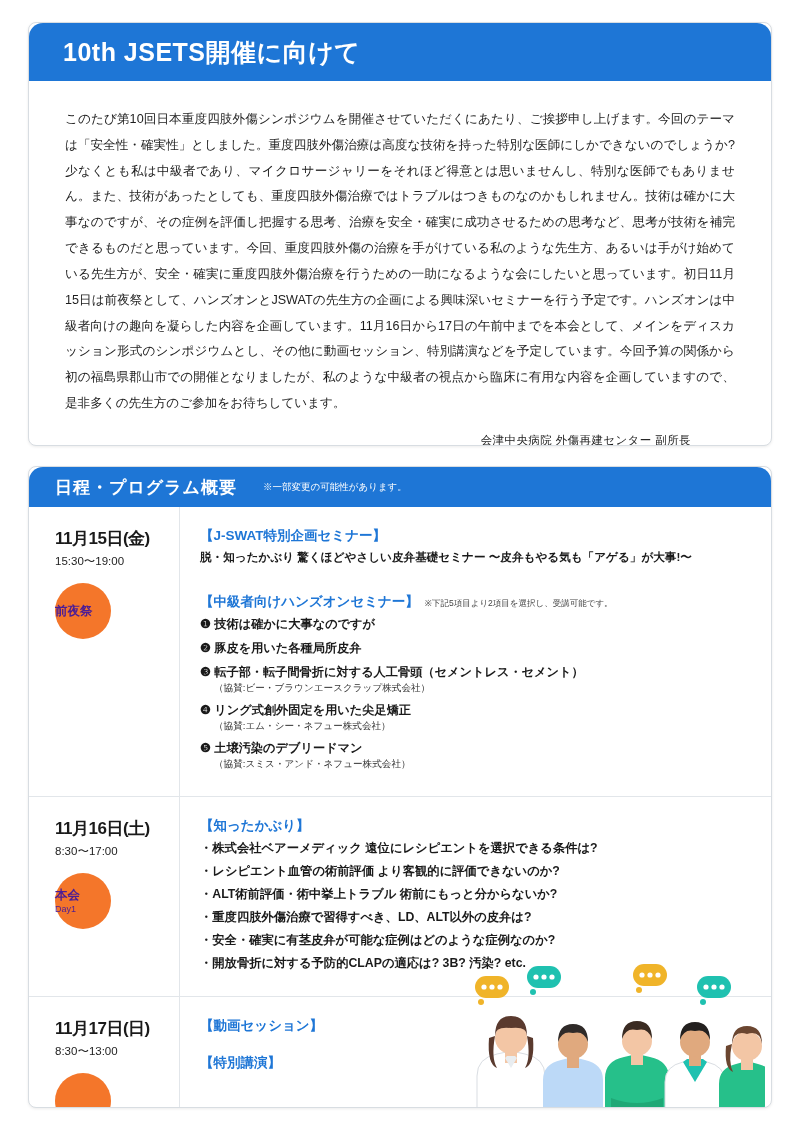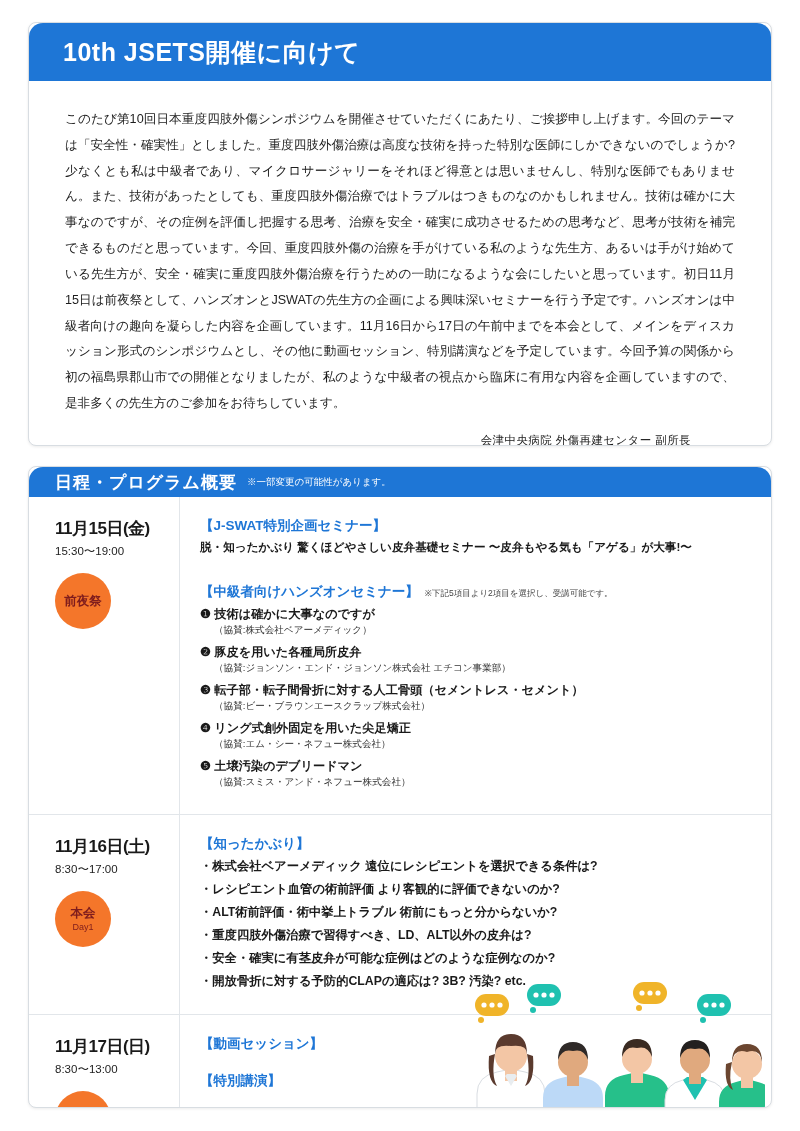--- a/index.html
+++ b/index.html
@@ -71,25 +71,26 @@
   }
 
   
   .schedule-card {
     margin-top: 20px;
     height: 640px;
   }
   .schedule-header {
     background: #1e76d6;
     color: #ffffff;
-    height: 30px;
+    height: 40px;
     display: flex;
     align-items: center;
     padding: 0 26px;
     border-radius: 14px 14px 0 0;
+    gap: 16px;
   }
   .schedule-header .title {
     font-size: 17px;
     font-weight: bold;
     letter-spacing: 1px;
   }
   .schedule-header .note {
     font-size: 9.5px;
     margin-left: 10px;
     font-weight: normal;
@@ -123,24 +124,24 @@
     font-size: 11.5px;
     margin-top: 4px;
     color: #1d1d1d;
   }
   .badge {
     margin-top: 14px;
     width: 56px;
     height: 56px;
     border-radius: 50%;
     background: #f4762a;
-    color: #7f1d1d;
+    color: #4c1d95;
     display: flex;
     flex-direction: column;
-    align-items: center;
+    align-items: flex-start;
     justify-content: center;
     font-size: 12.5px;
     font-weight: bold;
     line-height: 1.2;
   }
   .badge .sub {
     font-size: 9px;
     font-weight: normal;
     margin-top: 1px;
   }
@@ -239,25 +240,23 @@
         </div>
         <div class="day-right">
           <div class="sec-title">【J-SWAT特別企画セミナー】</div>
           <div class="sec-sub">脱・知ったかぶり 驚くほどやさしい皮弁基礎セミナー 〜皮弁もやる気も「アゲる」が大事!〜</div>
           <div class="gap"></div>
           <div class="sec-title">
             <span>【中級者向けハンズオンセミナー】</span><span class="smallnote">※下記5項目より2項目を選択し、受講可能です。</span>
           </div>
           <div class="item">
             <div class="item-main">❶ 技術は確かに大事なのですが</div>
-            <div class="item-sponsor">（協賛:株式会社ベアーメディック）</div>
           </div>
           <div class="item">
             <div class="item-main">❷ 豚皮を用いた各種局所皮弁</div>
-            <div class="item-sponsor">（協賛:ジョンソン・エンド・ジョンソン株式会社 エチコン事業部）</div>
           </div>
           <div class="item">
             <div class="item-main">❸ 転子部・転子間骨折に対する人工骨頭（セメントレス・セメント）</div>
             <div class="item-sponsor">（協賛:ビー・ブラウンエースクラップ株式会社）</div>
           </div>
           <div class="item">
             <div class="item-main">❹ リング式創外固定を用いた尖足矯正</div>
             <div class="item-sponsor">（協賛:エム・シー・ネフュー株式会社）</div>
           </div>
           <div class="item">

